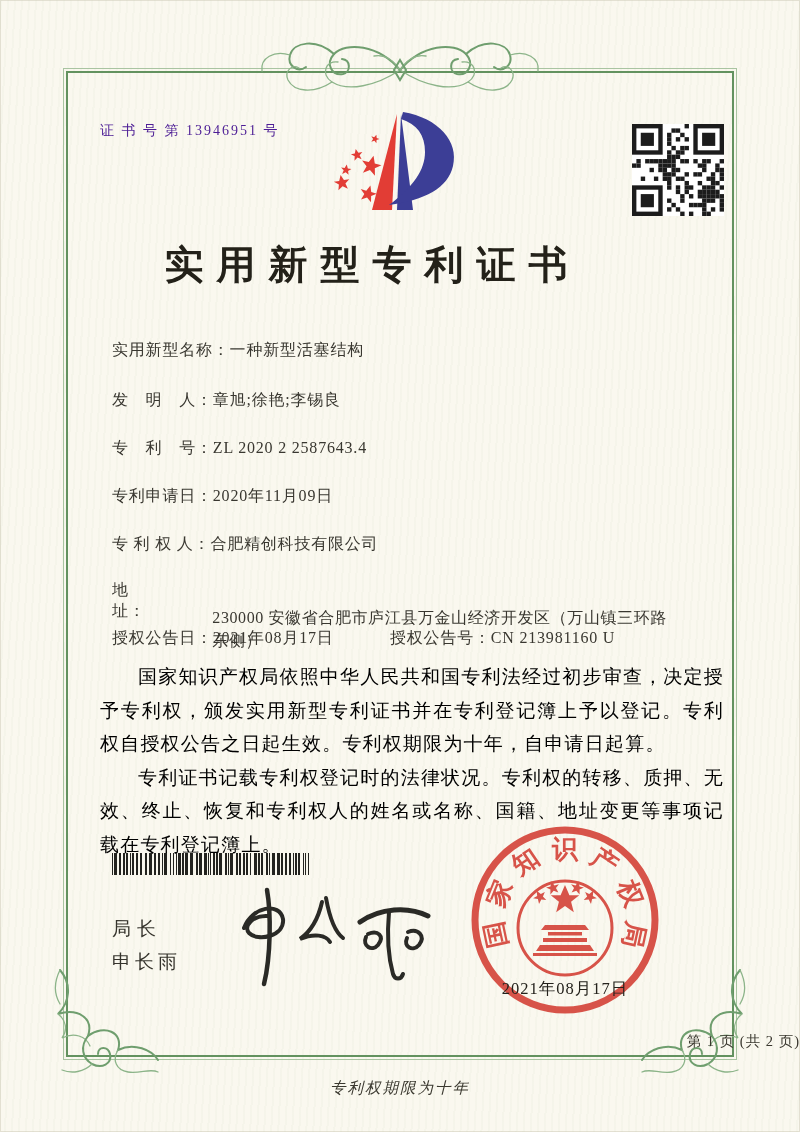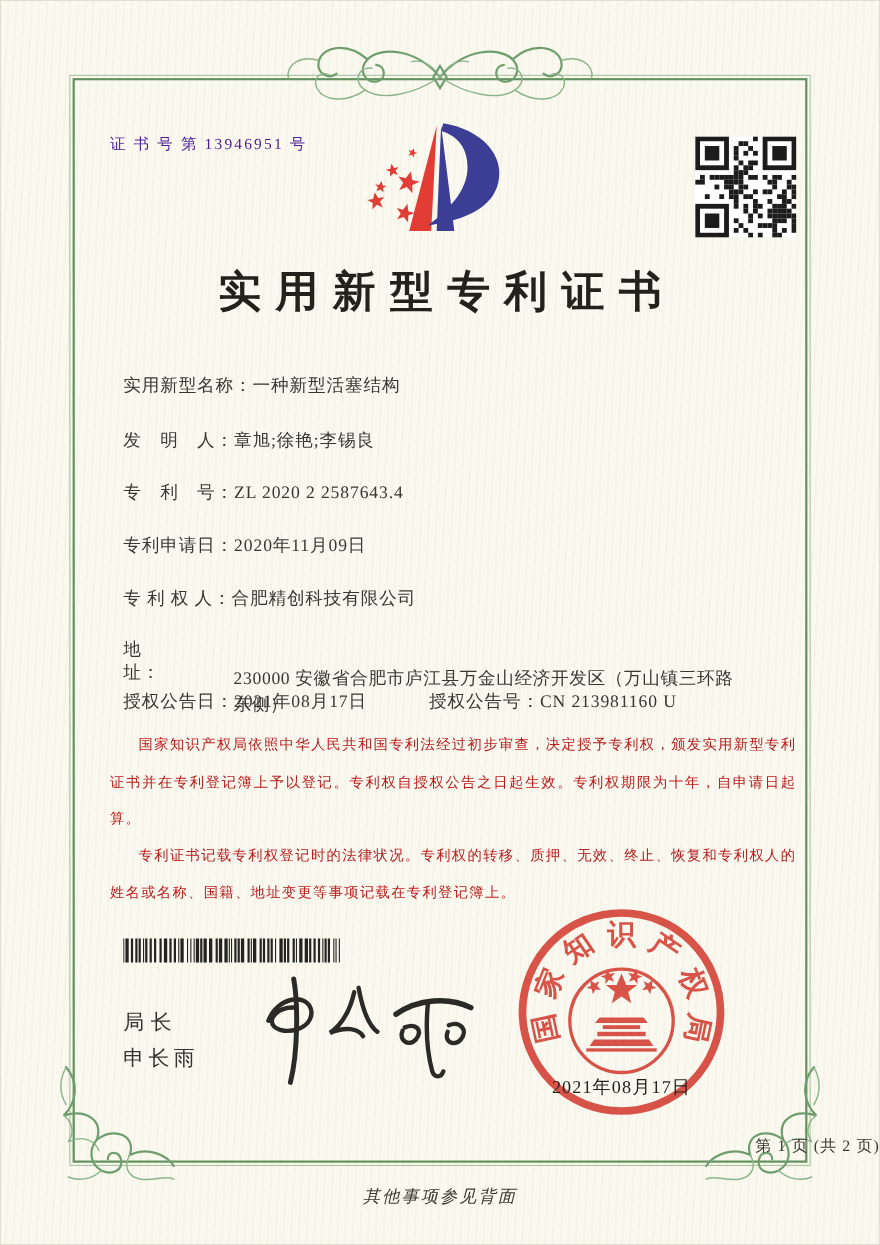--- a/index.html
+++ b/index.html
@@ -36,37 +36,37 @@
   .corner-br { left: 636px; top: 968px; width: 118px; height: 112px; transform: scaleX(-1); }
 
   .cert-no {
     position:absolute; left: 100px; top: 122px;
     font-size: 14px; letter-spacing: 2px; color:#4c1d95;
   }
   .logo { position:absolute; left: 323px; top: 108px; width: 154px; height: 110px; }
   .qr   { position:absolute; left: 632px; top: 124px; width: 92px; height: 92px; }
 
   .title {
-    position:absolute; left:0; top: 238px; width: 800px;
+    position:absolute; left:0; top: 238px; width: 732px;
     text-align:center; font-size: 39px; font-weight: 700;
     letter-spacing: 13px; text-indent: 13px; color:#232119;
   }
 
   .rows { position:absolute; left:112px; top:340px; width: 560px; font-size:16px; }
   .row { position:absolute; left:0; white-space:nowrap; letter-spacing:.8px; }
   .row .lbl { color:#393730; }
   .row .val { color:#393730; }
   .row-addr { display:flex; white-space:normal; }
   .row-addr .val { display:inline-block; width: 462px; vertical-align:top; line-height:23px; letter-spacing:.6px;margin-top:26px; }
   .grant-no { position:absolute; left: 278px; top:0; white-space:nowrap; }
 
   .paras {
     position:absolute; left:100px; top:660px; width:624px;
-    font-size:13px; line-height:33.5px; letter-spacing:1.2px;
-    text-align:justify; color:#b91c1c;
+    font-size:19px; line-height:33.5px; letter-spacing:1.2px;
+    text-align:justify; color:#000000;
   }
   .paras p { text-indent: 2em; }
 
   .barcode { position:absolute; left:112px; top:853px; width:200px; height:24px; }
 
   .signer-title { position:absolute; left:112px; top:916px; font-size:19px; letter-spacing:6px;font-family:Liberation Serif, serif; }
   .signer-name  { position:absolute; left:112px; top:949px; font-size:19px; letter-spacing:4px; }
   .signature { position:absolute; left:222px; top:882px; width:220px; height:108px; }
 
   .seal { position:absolute; left:465px; top:820px; width:200px; height:200px; }
@@ -414,15 +414,15 @@
             <path d="M-29 13 L29 13 L25 7 L-25 7 Z"></path>
             <rect x="-32" y="15" width="64" height="3"></rect>
           </g>
         </g>
       </g>
     </svg>
   </div>
   <div class="seal-date">2021年08月17日</div>
 
   <div class="page-no">第 1 页 (共 2 页)</div>
-  <div class="back-note">其他事项参见背面</div>
+  <div class="back-note">专利权期限为十年</div>
 
 </div>
 
 </body></html>

